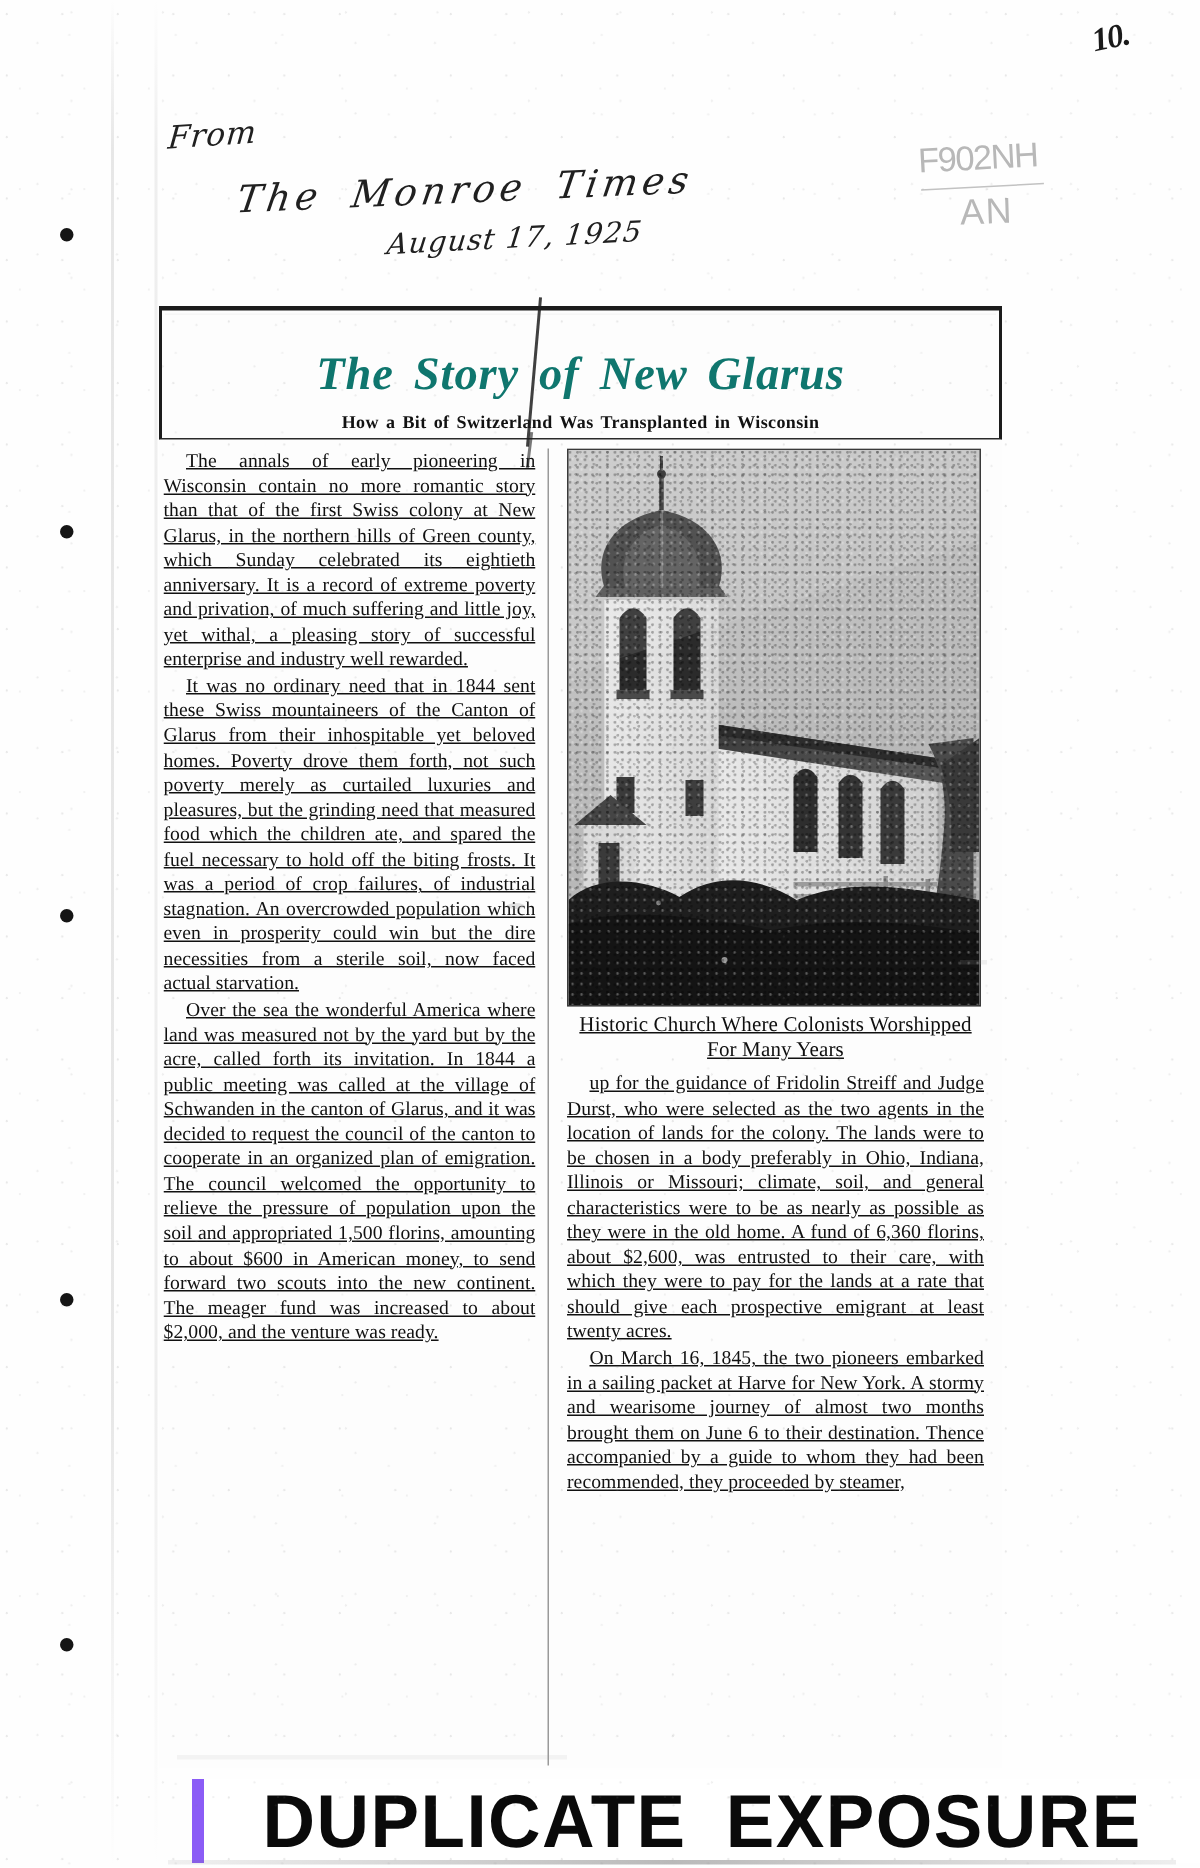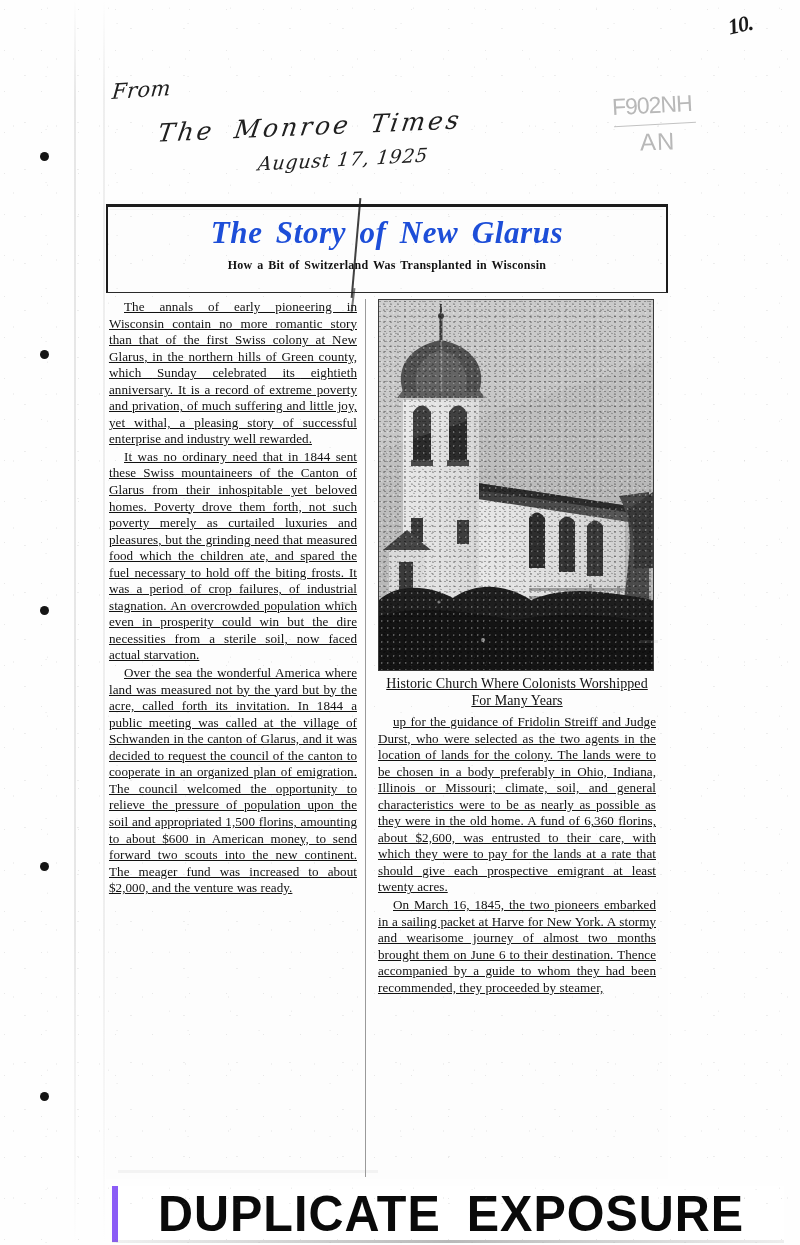--- a/index.html
+++ b/index.html
@@ -155,24 +155,24 @@
     left: 2px; right: 2px; top: 2px;
     height: 1px;
     background: #f6f6f6;
   }
   .headline {
     text-align: center;
     font-family: "Liberation Serif", serif;
     font-style: italic;
     font-weight: 700;
     font-size: 31px;
-    color: #1d4ed8;
+    color: #0f766e;
     letter-spacing: .6px;
     word-spacing: 5px;
-    margin-top: 5px;
+    margin-top: 21px;
     line-height: 1;
   }
   .subhead {
     text-align: center;
     font-family: "Liberation Serif", serif;
     font-weight: 700;
     font-size: 12px;
     color: #121212;
     letter-spacing: .25px;
     word-spacing: 1.5px;
@@ -263,26 +263,26 @@
   .crease {
     position: absolute;
     z-index: 30;
     pointer-events: none;
     background: #1f1f1f;
   }
 
   
   #banner {
     position: absolute;
-    left: 112px;
+    left: 128px;
     top: 1186px;
     width: 672px;
     height: 56px;
     box-sizing: border-box;
-    border-left: 6px solid #8b5cf6;
+    border-left: 8px solid #8b5cf6;
     background: #ffffff;
     display: flex;
     align-items: center;
     justify-content: center;
   }
   #banner .banner-text {
     font-family: "Liberation Sans", sans-serif;
     font-weight: 700;
     font-size: 50px;
     letter-spacing: 1px;

